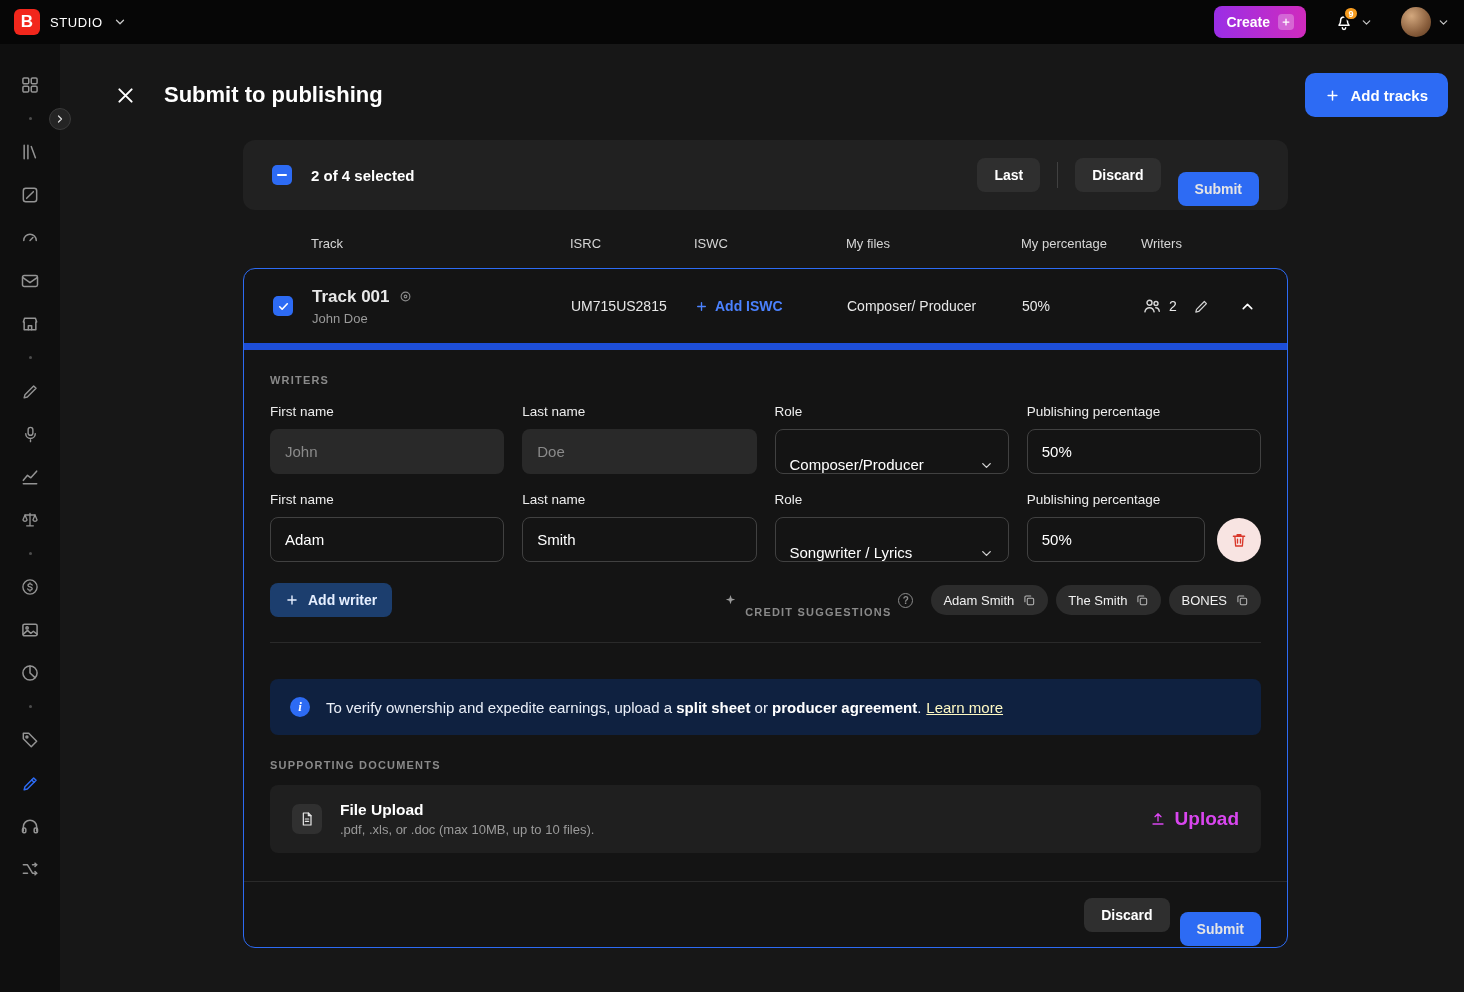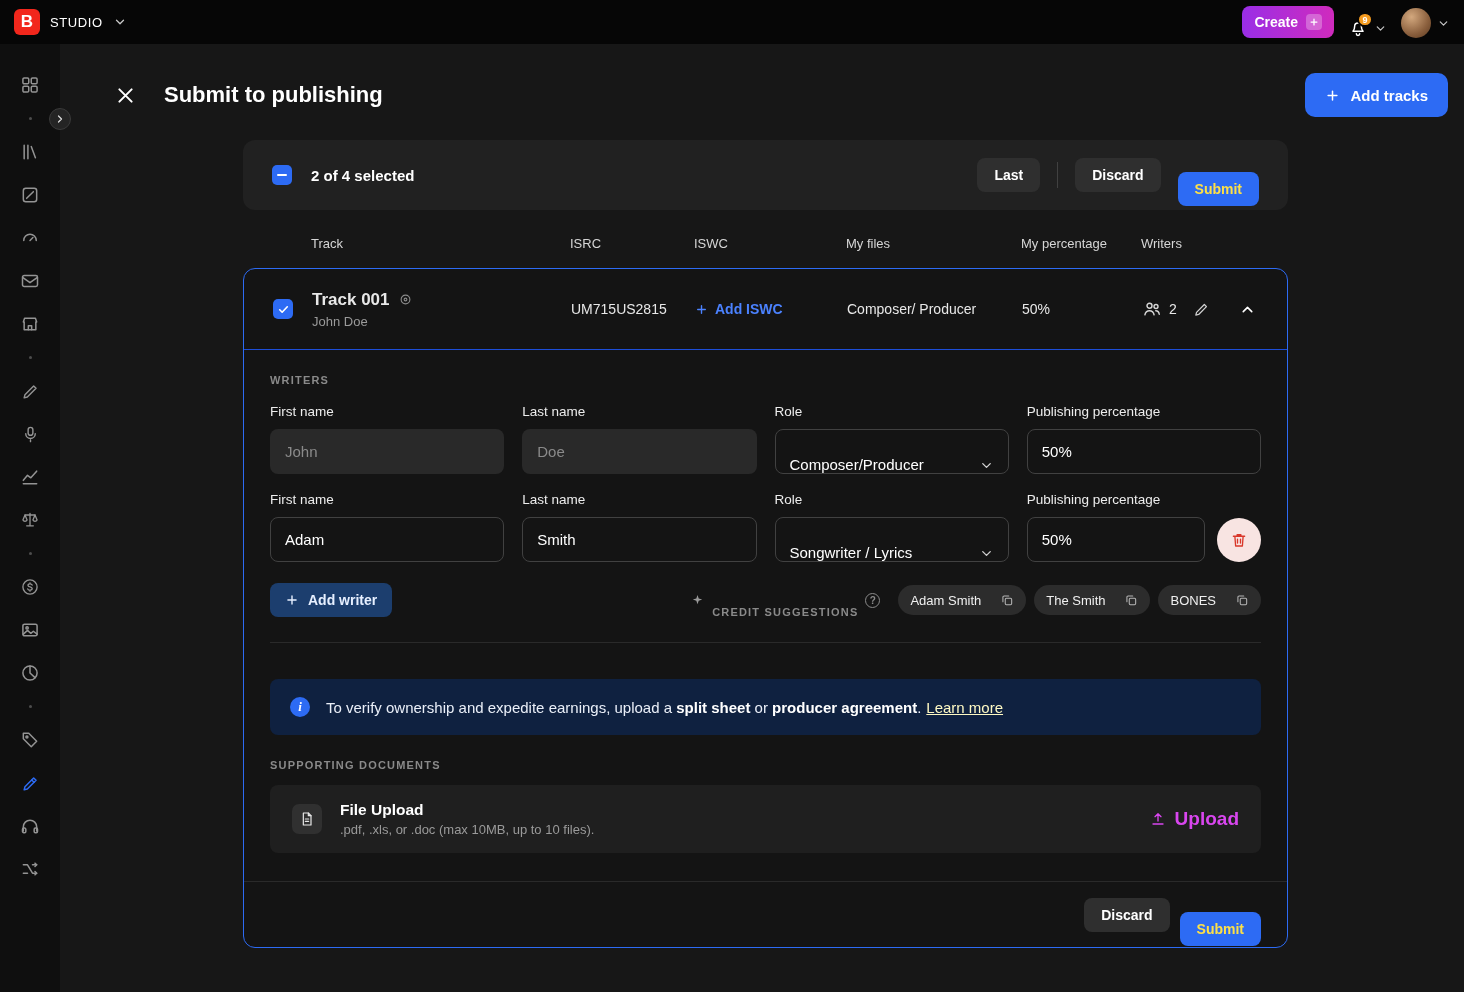--- a/index.html
+++ b/index.html
@@ -6,21 +6,21 @@
   html,body { width:1464px; height:992px; overflow:hidden; }
   body { background:#171717; font-family:"Liberation Sans", sans-serif; color:#fff; }
   .cx { display:flex; align-items:center; justify-content:center; }
   svg { display:block; }
 
   
   .topbar { height:44px; background:#060606; display:flex; align-items:center; justify-content:space-between; padding:0 14px; }
   .tb-left { display:flex; align-items:center; gap:10px; }
   .logo { width:26px; height:26px; border-radius:6px; background:#f2271c; font-weight:700; font-size:17px; color:#fff; }
   .brand { font-size:13px; font-weight:400; letter-spacing:.6px; }
-  .tb-right { display:flex; align-items:flex-end; gap:14px; }
+  .tb-right { display:flex; align-items:center; gap:28px; }
   .create-btn { height:32px; border:none; border-radius:8px; padding:0 12px; display:flex; align-items:center; gap:8px;
     background:linear-gradient(90deg,#9a2ee6,#d02bbd); color:#fff; font-size:14px; font-weight:700; cursor:pointer; font-family:inherit; }
   .create-plus { width:16px; height:16px; border-radius:4px; background:rgba(255,255,255,.28); }
   .bell-wrap, .avatar-wrap { display:flex; align-items:center; gap:6px; cursor:pointer; }
   .bell { position:relative; }
   .badge { position:absolute; top:-6px; right:-5px; min-width:16px; height:15px; background:#f59b1f; border:2px solid #060606;
     border-radius:9px; font-size:9px; font-weight:700; color:#fff; padding:0 3px; }
   .avatar { width:30px; height:30px; border-radius:50%; background:radial-gradient(circle at 35% 30%, #d3a87e, #8a5f3d 60%, #59381f); }
   .muted-ic { color:#c7c7c7; }
 
@@ -45,31 +45,31 @@
   
   .content { width:1045px; margin:20px 0 0 183px; }
 
   .selbar { height:70px; background:#212121; border-radius:12px; display:flex; align-items:center; padding:0 29px; }
   .cb { width:20px; height:20px; border-radius:5px; background:#2d6bf4; cursor:pointer; flex-shrink:0; }
   .cb .minus { width:10px; height:2px; background:#fff; border-radius:1px; }
   .sel-count { margin-left:19px; font-size:15px; font-weight:600; }
   .sel-actions { margin-left:auto; display:flex; align-items:center; }
   .btn { border:none; border-radius:8px; height:34px; padding:0 17px; font-size:14px; font-weight:600; cursor:pointer; font-family:inherit; }
   .btn-gray { background:#2f2f2f; color:#fff; }
-  .btn-blue { background:#2d6bf4; color:#fde047;margin-top:28px; }
+  .btn-blue { background:#2d6bf4; color:#e5e5e5;margin-top:28px; }
   .v-div { width:1px; height:26px; background:#414141; margin:0 17px; }
   .sel-actions .btn + .btn { margin-left:17px; }
 
   .table-head { display:grid; grid-template-columns:259px 124px 152px 175px 120px 1fr; padding:26px 0 17px 68px;
     font-size:13px; color:#d6d6d6; }
 
   
   .track-card { border:1.5px solid #2d6bf4; border-radius:12px; background:#141414; overflow:hidden; }
   .track-row { display:grid; grid-template-columns:39px 259px 124px 152px 175px 120px 1fr; align-items:center;
-    padding:0 29px; height:81px; border-bottom:1px solid #1d4ed8; font-size:14px; color:#e8e8e8; }
+    padding:0 29px; height:81px; border-bottom:7px solid #1d4ed8; font-size:14px; color:#e8e8e8; }
   .track-name-line { display:flex; align-items:center; gap:8px; }
   .track-title { font-size:17px; font-weight:600; }
   .track-artist { font-size:13px; color:#9a9a9a; margin-top:4px; }
   .add-iswc { background:none; border:none; color:#4b82ff; font-size:14px; font-weight:600; display:flex; align-items:center; gap:7px; cursor:pointer; font-family:inherit; padding:0; }
   .writers-cell { display:flex; align-items:center; color:#d6d6d6; }
   .writers-num { margin-left:7px; font-size:14px; color:#e8e8e8; }
   .icon-btn { background:none; border:none; color:#cfcfcf; cursor:pointer; padding:2px; }
 
   
   .writers { padding:0 26px; }
@@ -85,21 +85,21 @@
   .pct-wrap { display:flex; align-items:center; gap:12px; }
   .pct-wrap .input { flex:1; min-width:0; }
   .trash-btn { width:44px; height:44px; border-radius:50%; border:none; background:#f8e4e2; color:#d9372a; cursor:pointer; flex-shrink:0; }
 
   .writer-actions { display:flex; align-items:center; margin-top:20px; }
   .add-writer-btn { height:34px; border:none; border-radius:8px; background:#1c3e6e; color:#e6efff; font-size:14px; font-weight:600;
     display:flex; align-items:center; gap:9px; padding:0 15px; cursor:pointer; font-family:inherit; }
   .cs-group { margin-left:auto; display:flex; align-items:center; gap:8px; }
   .cs-label { display:flex; align-items:center; gap:7px; color:#9a9a9a; margin-right:10px; }
   .help-ic { width:15px; height:15px; border-radius:50%; border:1.3px solid #8a8a8a; font-size:10px; color:#8a8a8a; font-weight:700; }
-  .chip { height:30px; border-radius:15px; background:#2c2c2c; display:flex; align-items:center; gap:19px; padding:0 12px;
+  .chip { height:30px; border-radius:15px; background:#2c2c2c; display:flex; align-items:center; gap:8px; padding:0 12px;
     font-size:13px; color:#f0f0f0; border:none; cursor:pointer; font-family:inherit; }
   .chip svg { color:#b5b5b5; }
 
   .section-divider { border:none; border-top:1px solid #2a2a2a; margin-top:24px; }
 
   
   .banner { margin-top:36px; background:#0f2140; border-radius:8px; min-height:56px; display:flex; align-items:center; padding:0 20px; gap:16px; }
   .info-ic { width:20px; height:20px; border-radius:50%; background:#2d6bf4; color:#fff; flex-shrink:0;
     font-family:"Liberation Serif", serif; font-style:italic; font-weight:700; font-size:13px; }
   .banner-text { font-size:15px; color:#eaeff8; }

